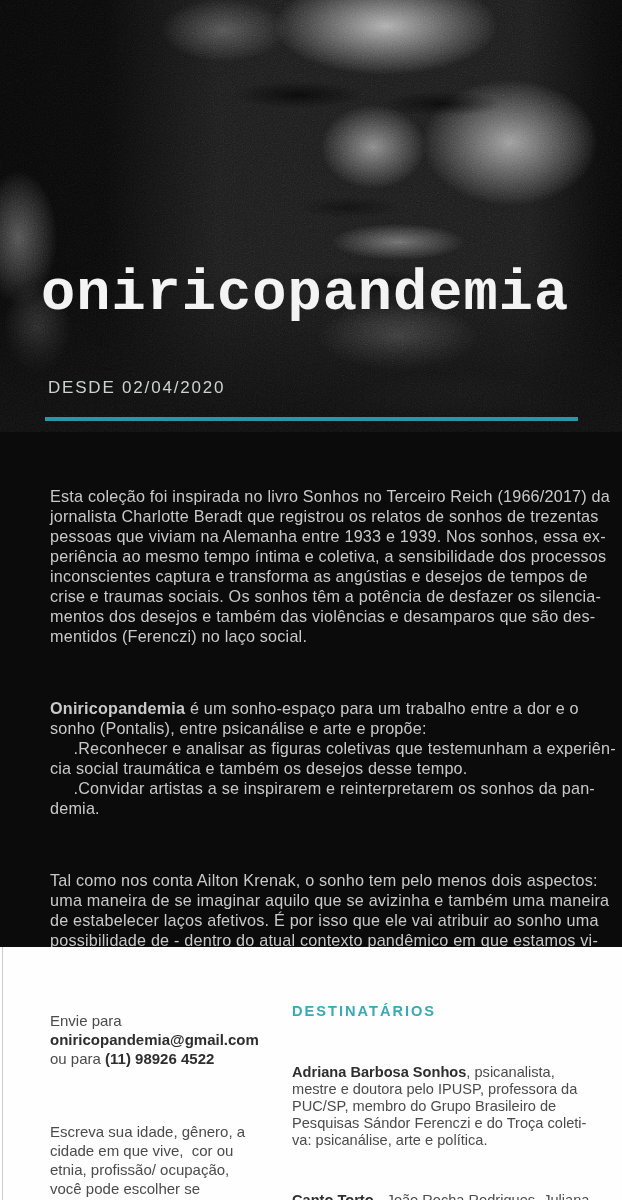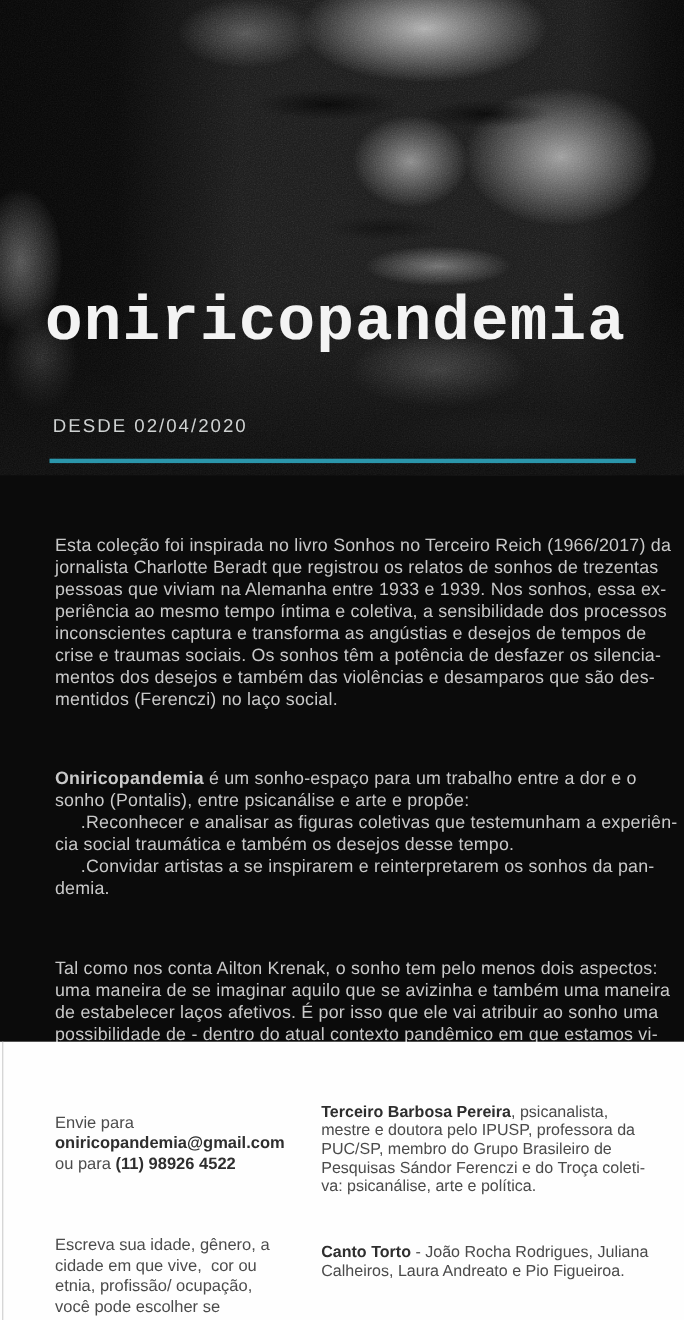--- a/index.html
+++ b/index.html
@@ -135,21 +135,22 @@
 </span><span class="b">oniricopandemia@gmail.com</span><span>
 ou para </span><span class="b">(11) 98926 4522</span></p>
       <p><span>Escreva sua idade, gênero, a
 cidade em que vive,  cor ou
 etnia, profissão/ ocupação,
 você pode escolher se
 identificar ou não.</span></p>
     </div>
 
     <div class="recipients">
-      <p class="entry"><span class="b">Terceiro Barbosa Pereira</span><span>, psicanalista,
+      <h2>DESTINATÁRIOS</h2>
+      <p class="entry"><span class="b">Adriana Barbosa Sonhos</span><span>, psicanalista,
 mestre e doutora pelo IPUSP, professora da
 PUC/SP, membro do Grupo Brasileiro de
 Pesquisas Sándor Ferenczi e do Troça coleti-
 va: psicanálise, arte e política.</span></p>
       <p class="entry"><span class="b">Canto Torto</span><span> - João Rocha Rodrigues, Juliana
 Calheiros, Laura Andreato e Pio Figueiroa.</span></p>
       
     </div>
   </div>
 

